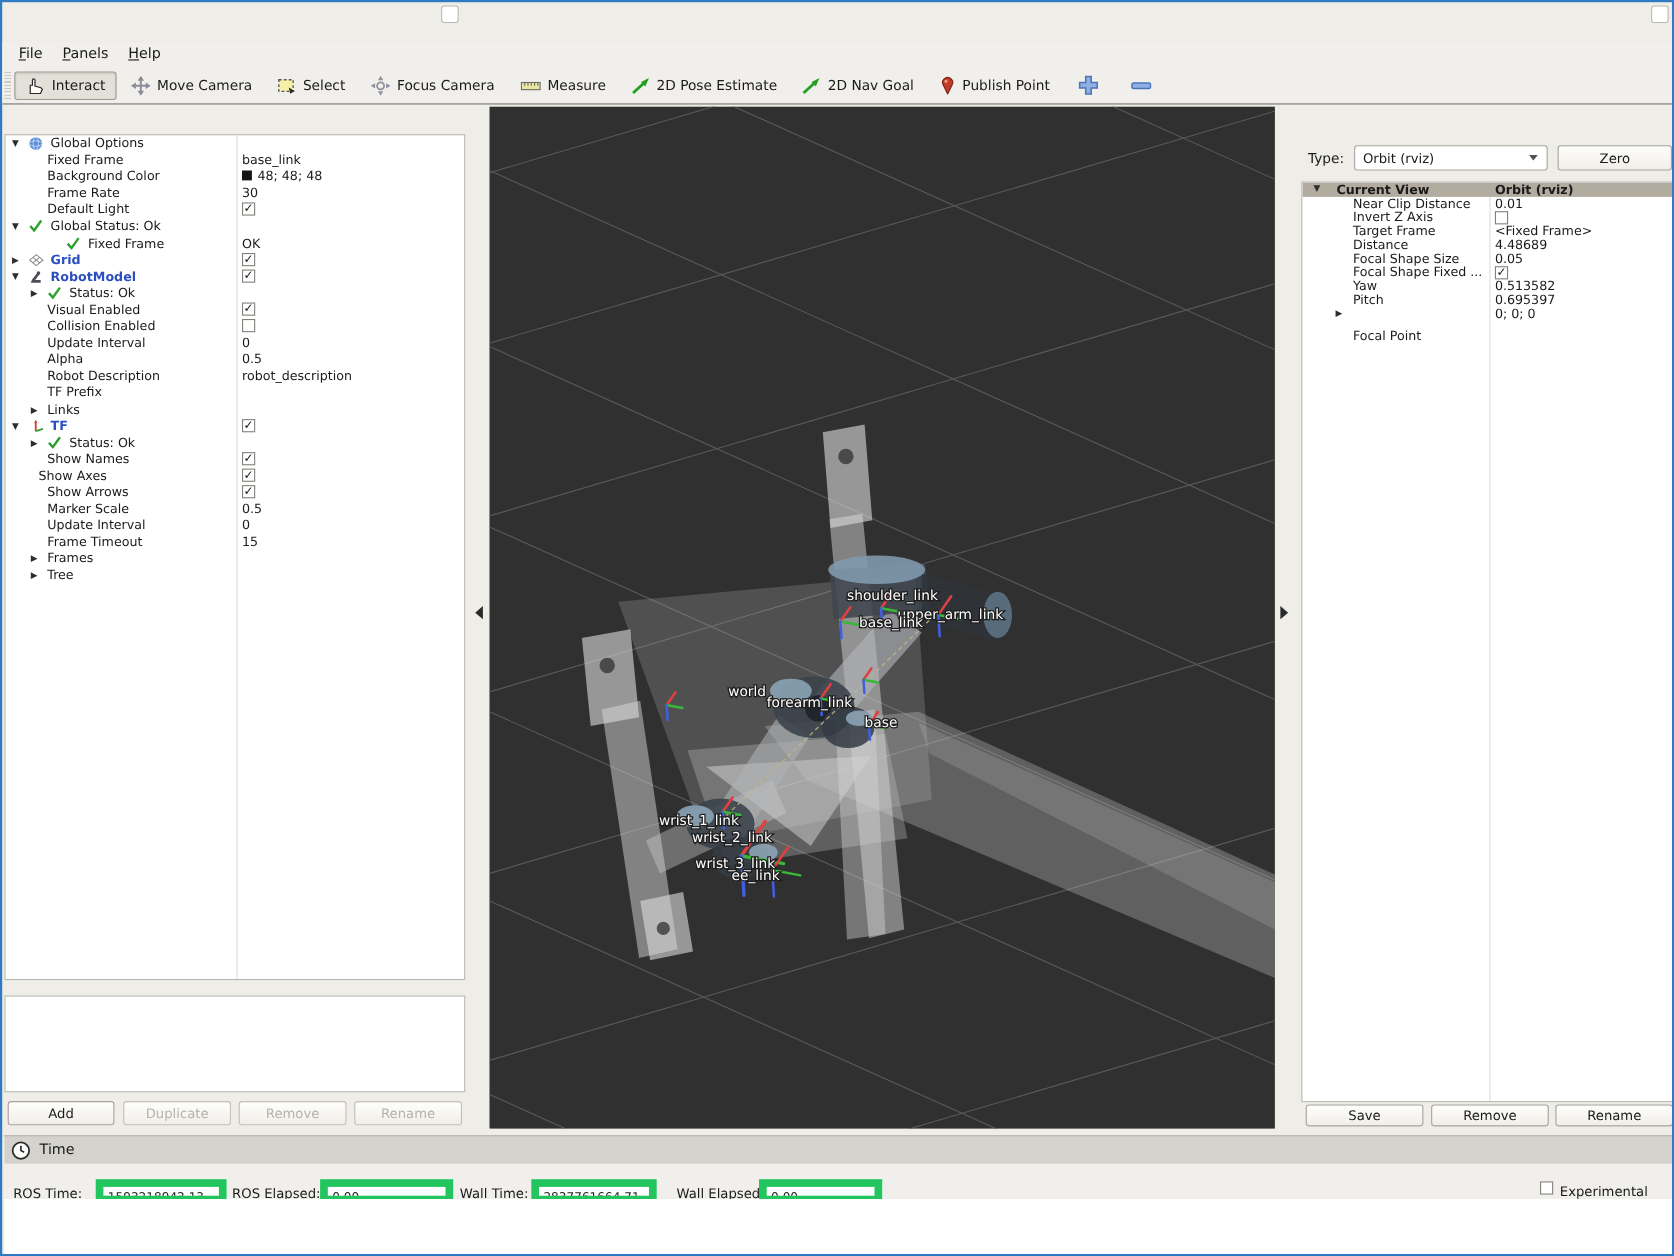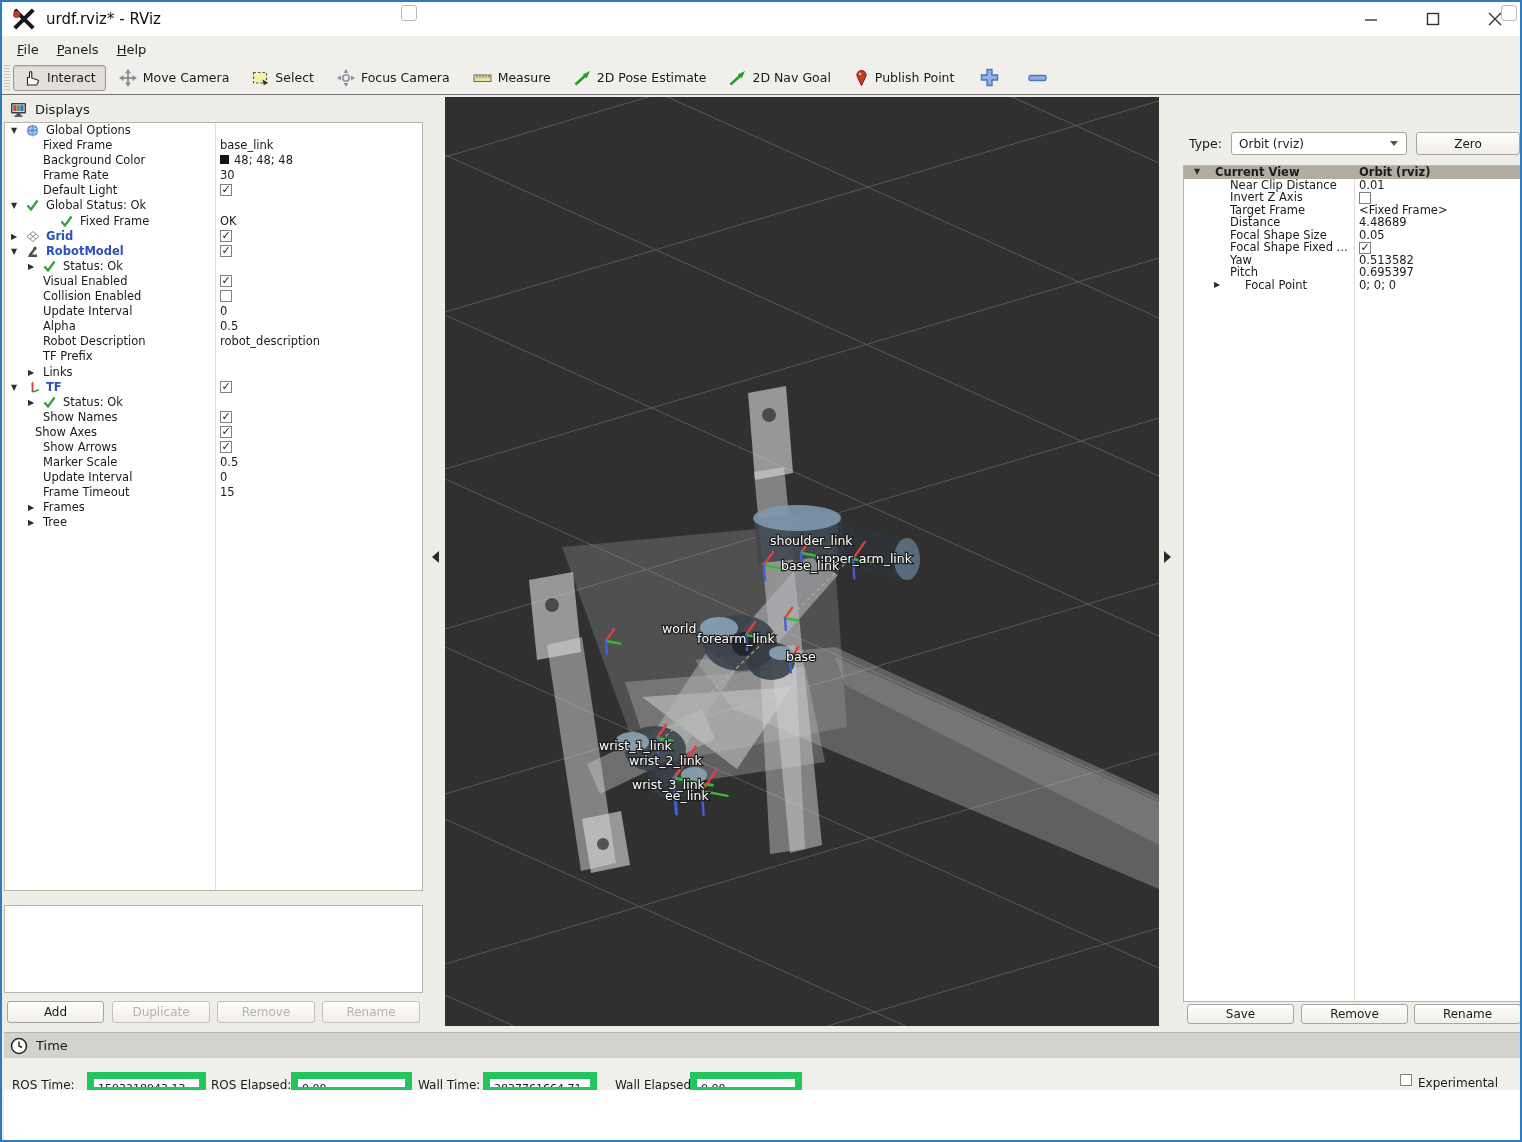--- a/index.html
+++ b/index.html
@@ -57,45 +57,20 @@
   .time-fields{position:absolute;left:2px;top:1056px;width:1518px;height:34px;background:#f0efeb;}
   .tf-label{position:absolute;font-size:12px;white-space:nowrap;}
   .tf-input{position:absolute;height:22px;background:#fff;border:7px solid #22c55e;font-size:11px;padding:3px 0 0 4px;white-space:nowrap;overflow:hidden;}
   .bottom-white{position:absolute;left:0px;top:1088px;width:1518px;height:50px;background:#ffffff;}
 </style>
 </head>
 <body>
 
 <div class="window">
 
-  <div class="titlebar">
-    <div class="app-icon">
-        <span class="x1"></span>
-        <span class="x2"></span>
-        <span class="reddot"></span>
-      </div>
-    <div class="title-text">urdf.rviz* - RViz</div>
-    <div class="win-controls">
-      <div class="win-btn">
-          <svg width="14" height="14">
-            <line x1="1" y1="8" x2="13" y2="8" stroke="#333" stroke-width="1.4"></line>
-          </svg>
-        </div>
-      <div class="win-btn">
-          <svg width="14" height="14">
-            <rect x="1.5" y="1.5" width="11" height="11" fill="none" stroke="#333" stroke-width="1.4"></rect>
-          </svg>
-        </div>
-      <div class="win-btn">
-          <svg width="14" height="14">
-            <path d="M1 1 L13 13 M13 1 L1 13" stroke="#333" stroke-width="1.4"></path>
-          </svg>
-        </div>
-    </div>
-  </div>
 
   <div class="menubar" id="menubar">
       <div class="menu-item"><u>F</u>ile</div>
       <div class="menu-item"><u>P</u>anels</div>
       <div class="menu-item"><u>H</u>elp</div>
     </div>
 
   <div class="toolbar">
     <div class="drag-handle"></div>
     <div id="tools" style="display:flex;align-items:center;">
@@ -195,32 +170,20 @@
           </svg>
         </div>
         <div class="tool" style="padding: 4px 12px;">
           <svg width="19" height="8" viewBox="0 0 19 8">
             <rect x="1" y="1.5" width="17" height="5" rx="1.5" fill="#8fb0e2" stroke="#4a76b8" stroke-width="1.3"></rect>
           </svg>
         </div>
       </div>
   </div>
 
-  <div class="panel-header" style="left:2px;top:95px;width:419px;">
-    <svg width="17" height="15">
-        <rect x="1" y="1" width="15" height="10.5" rx="1" fill="#3c3c44"></rect>
-        <rect x="2.5" y="2.5" width="12" height="7.5" fill="#fff"></rect>
-        <rect x="3.2" y="3.2" width="3.4" height="6.1" fill="#d04040"></rect>
-        <rect x="6.8" y="3.2" width="3.4" height="6.1" fill="#3db03d"></rect>
-        <rect x="10.4" y="3.2" width="3.2" height="6.1" fill="#4060d0"></rect>
-        <rect x="6.5" y="11.5" width="4" height="2" fill="#3c3c44"></rect>
-        <rect x="4.5" y="13.4" width="8" height="1.4" fill="#3c3c44"></rect>
-      </svg>
-    <span>Displays</span>
-  </div>
   <div class="float-btn" style="left:399px;"></div>
   <div class="white-box tree" id="displays-tree" style="left:2px;top:120px;width:419px;height:769px;">
     <div class="divider" style="left:210px;height:769px;"></div>
   <div class="trow" style="height: 15.1px; font-size: 11.5px; line-height: 15.1px;">
         <span class="arrow" style="left: 6px;">▼</span>
         <span class="ticon" style="left: 21px;"><svg width="13" height="13" viewBox="0 0 13 13">
             <circle cx="6.5" cy="6.5" r="5.8" fill="#5b8ed6"></circle>
             <ellipse cx="6.5" cy="6.5" rx="5.8" ry="2.4" fill="none" stroke="#c2d6f0" stroke-width="0.9"></ellipse>
             <ellipse cx="6.5" cy="6.5" rx="2.4" ry="5.8" fill="none" stroke="#c2d6f0" stroke-width="0.9"></ellipse>
           </svg></span>
@@ -529,21 +492,21 @@
       <div class="trow" style="height: 12.55px; font-size: 11.5px; line-height: 12.55px;">
         <span class="lbl" style="left: 46px;">Yaw</span>
         <span class="val" style="left: 175px;"><span>0.513582</span></span>
       </div>
       <div class="trow" style="height: 12.55px; font-size: 11.5px; line-height: 12.55px;">
         <span class="lbl" style="left: 46px;">Pitch</span>
         <span class="val" style="left: 175px;"><span>0.695397</span></span>
       </div>
       <div class="trow" style="height: 12.55px; font-size: 11.5px; line-height: 12.55px;">
         <span class="arrow" style="left: 30px;">▶</span>
-        <span class="lbl" style="left: 61px;">Focal Point</span>
+        <span class="lbl" style="left: 46px; margin-top: 20px;">Focal Point</span>
         <span class="val" style="left: 175px;"><span>0; 0; 0</span></span>
       </div>
     </div>
   <div id="views-buttons">
       <div class="btn" style="left: 1185px; top: 1002px; width: 107px; height: 20px;">Save</div>
       <div class="btn" style="left: 1299px; top: 1002px; width: 107px; height: 20px;">Remove</div>
       <div class="btn" style="left: 1412px; top: 1002px; width: 107px; height: 20px;">Rename</div>
     </div>
 
   <div class="time-header">

